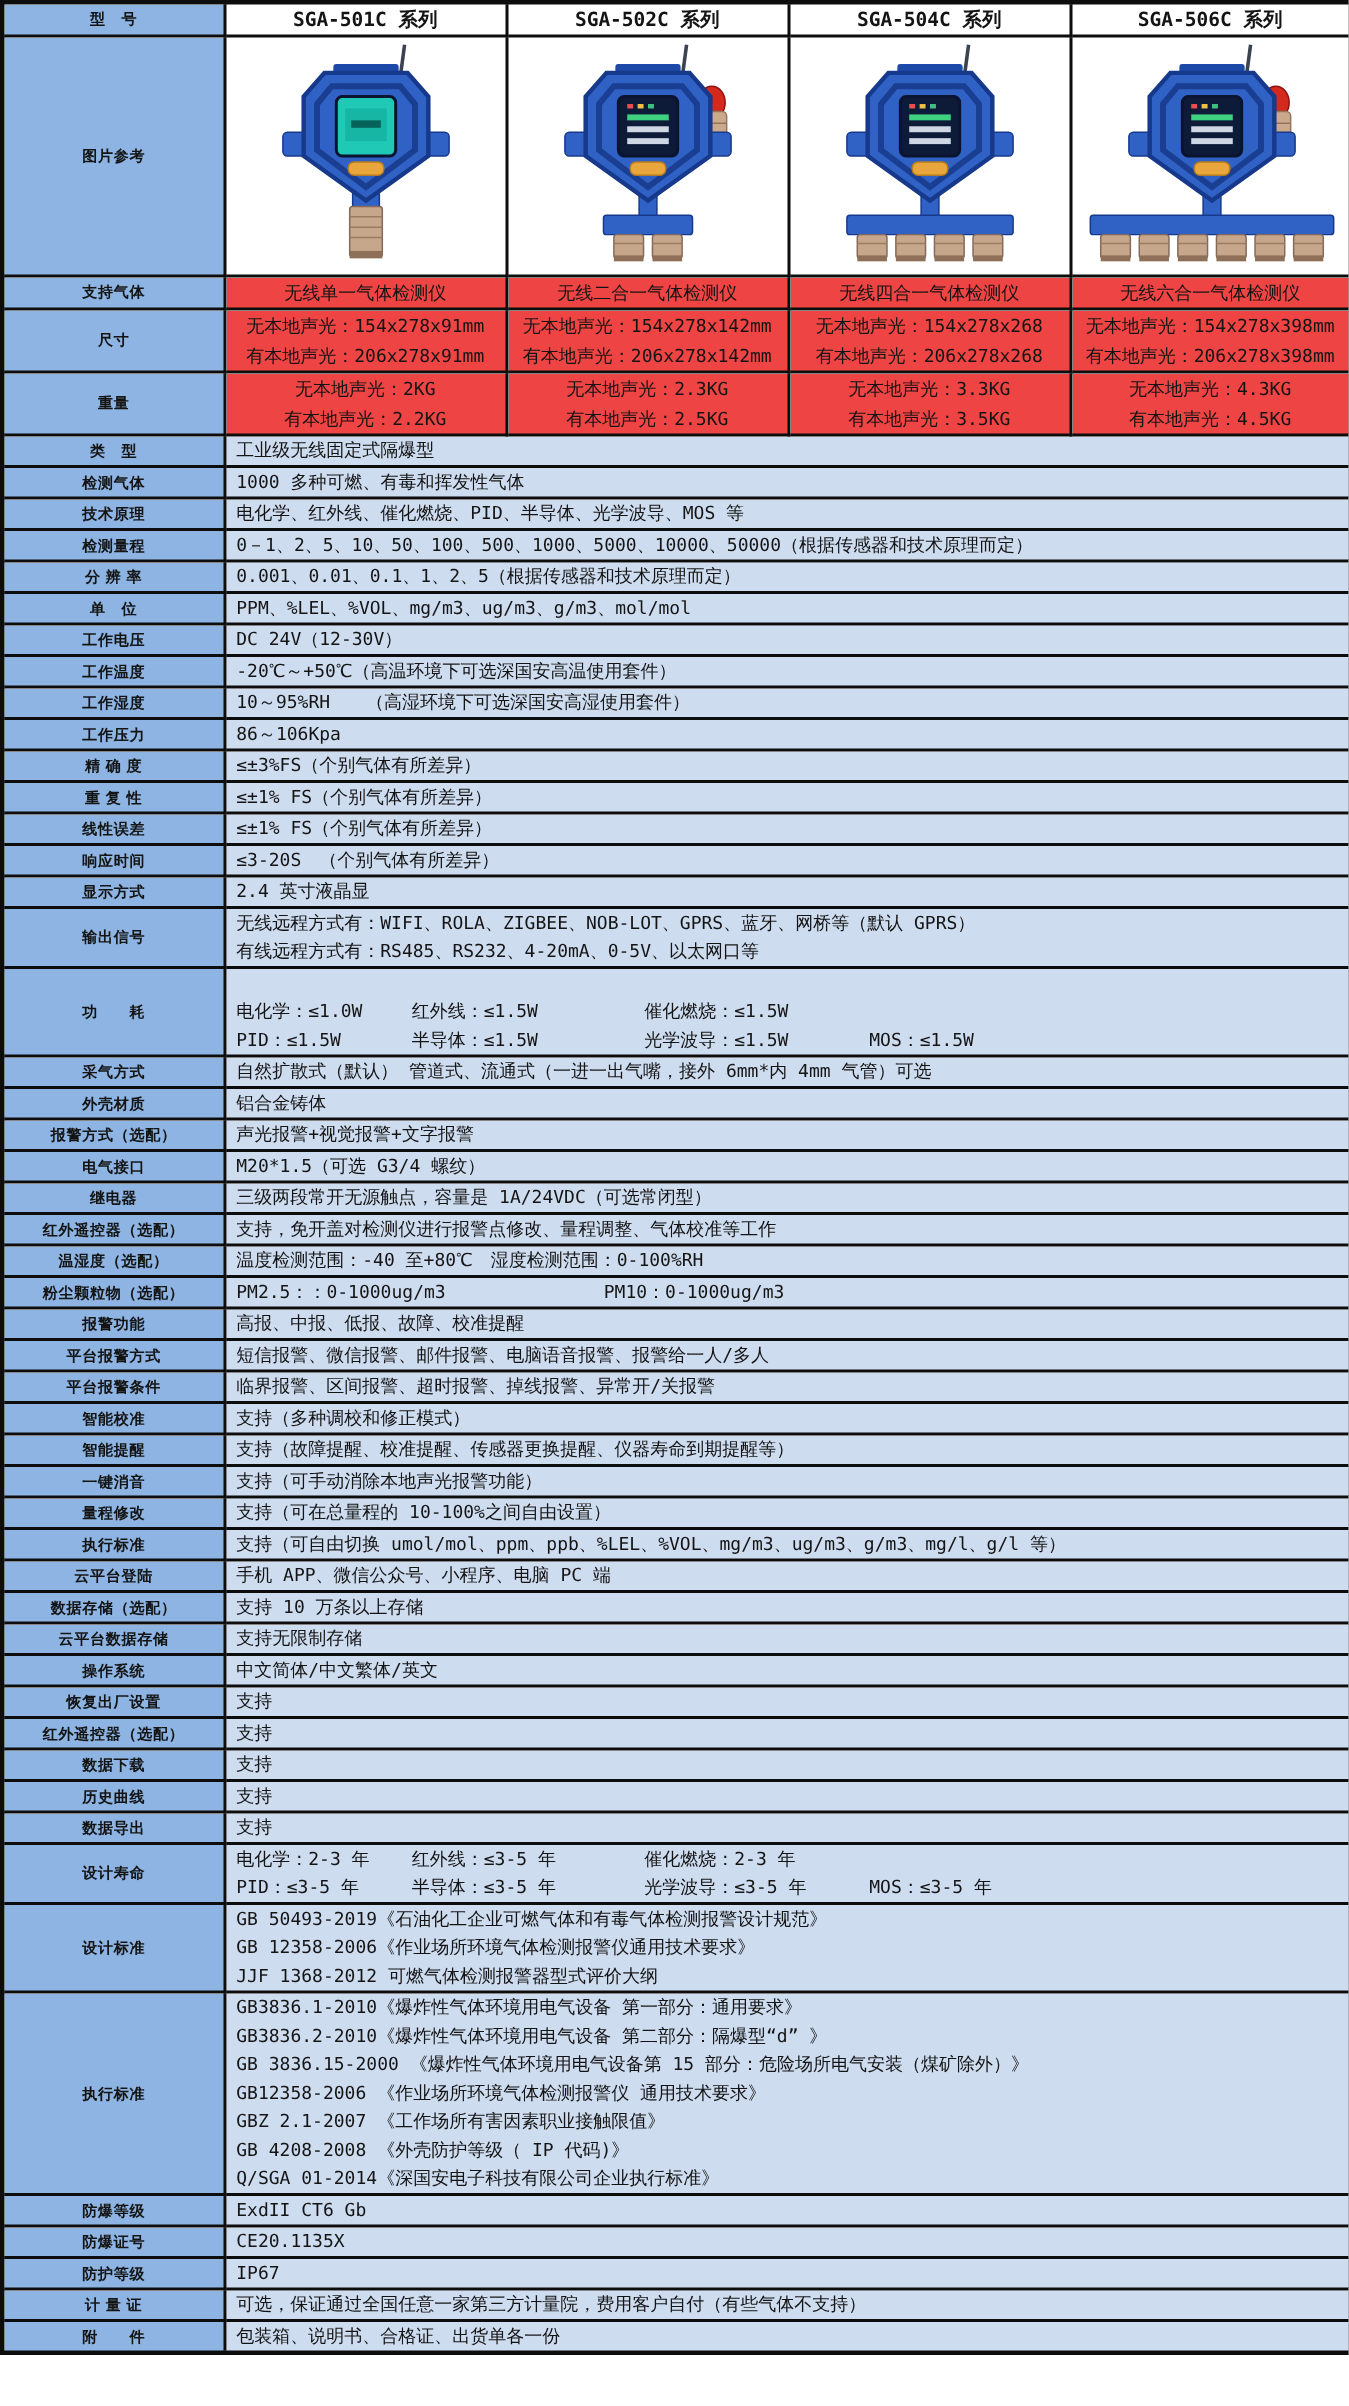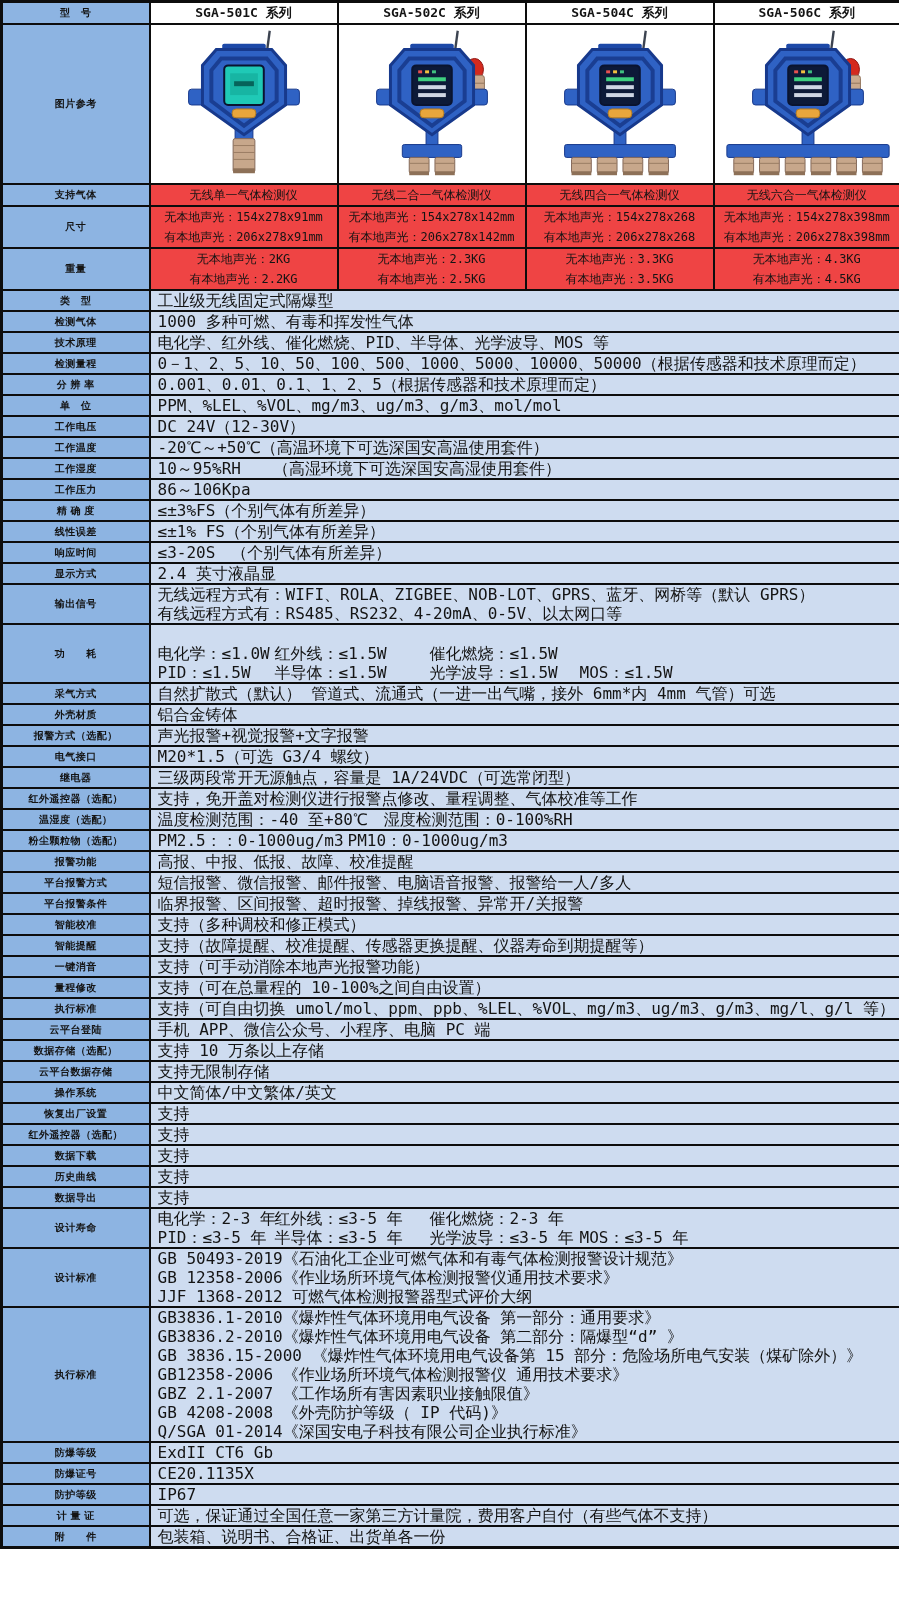--- a/index.html
+++ b/index.html
@@ -2,21 +2,21 @@
 <html><head>
 <meta charset="utf-8">
 <style>
   html,body{margin:0;padding:0;background:#ffffff;}
   body{width:899px;font-family:"Liberation Sans",sans-serif;color:#141414;}
   table.spec{border-collapse:collapse;width:899px;table-layout:fixed;
     border:3px solid #0d0d0d;}
   td{border:2px solid #0d0d0d;vertical-align:middle;overflow:hidden;}
   td.lbl{background:#8DB4E2;font-weight:bold;text-align:center;
     font-size:10px;padding:1px 2px;letter-spacing:.5px;}
-  td.val{background:#CEDCF0;font-size:16px;padding:0 7px;
+  td.val{background:#CEDCF0;font-size:12px;padding:0 7px;
     font-family:"DejaVu Sans Mono","Liberation Sans",sans-serif;}
   td.model{background:#ffffff;font-weight:bold;text-align:center;font-size:13px;
     font-family:"DejaVu Sans Mono","Liberation Sans",sans-serif;height:18px;}
   td.imgcell{background:#ffffff;height:158px;text-align:center;vertical-align:bottom;padding:0;}
   td.percol{background:#ef4444;font-size:12px;text-align:center;padding:0 2px;
     font-family:"DejaVu Sans Mono","Liberation Sans",sans-serif;}
   .v-line{line-height:19px;white-space:nowrap;}
   .p-line{line-height:20px;white-space:nowrap;}
   .seg{display:inline-block;white-space:nowrap;}
   tr.hdr td{height:18px;}
@@ -280,20 +280,26 @@
           <div class="v-line">86～106Kpa</div>
         </td>
       </tr>
       <tr>
         <td class="lbl">精 确 度</td>
         <td class="val" colspan="4">
           <div class="v-line">≤±3%FS（个别气体有所差异）</div>
         </td>
       </tr>
       <tr>
+        <td class="lbl">重 复 性</td>
+        <td class="val" colspan="4">
+          <div class="v-line">≤±1% FS（个别气体有所差异）</div>
+        </td>
+      </tr>
+      <tr>
         <td class="lbl">线性误差</td>
         <td class="val" colspan="4">
           <div class="v-line">≤±1% FS（个别气体有所差异）</div>
         </td>
       </tr>
       <tr>
         <td class="lbl">响应时间</td>
         <td class="val" colspan="4">
           <div class="v-line">≤3-20S　（个别气体有所差异）</div>
         </td>
@@ -356,21 +362,21 @@
       </tr>
       <tr>
         <td class="lbl">温湿度（选配）</td>
         <td class="val" colspan="4">
           <div class="v-line">温度检测范围：-40 至+80℃　湿度检测范围：0-100%RH</div>
         </td>
       </tr>
       <tr>
         <td class="lbl">粉尘颗粒物（选配）</td>
         <td class="val" colspan="4">
-          <div class="v-line"><span class="seg" style="width: 190px;">PM2.5：：0-1000ug/m3</span><span class="seg">PM10：0-1000ug/m3</span></div>
+          <div class="v-line"><span class="seg" style="width: 245px;">PM2.5：：0-1000ug/m3</span><span class="seg">PM10：0-1000ug/m3</span></div>
         </td>
       </tr>
       <tr>
         <td class="lbl">报警功能</td>
         <td class="val" colspan="4">
           <div class="v-line">高报、中报、低报、故障、校准提醒</div>
         </td>
       </tr>
       <tr>
         <td class="lbl">平台报警方式</td>

